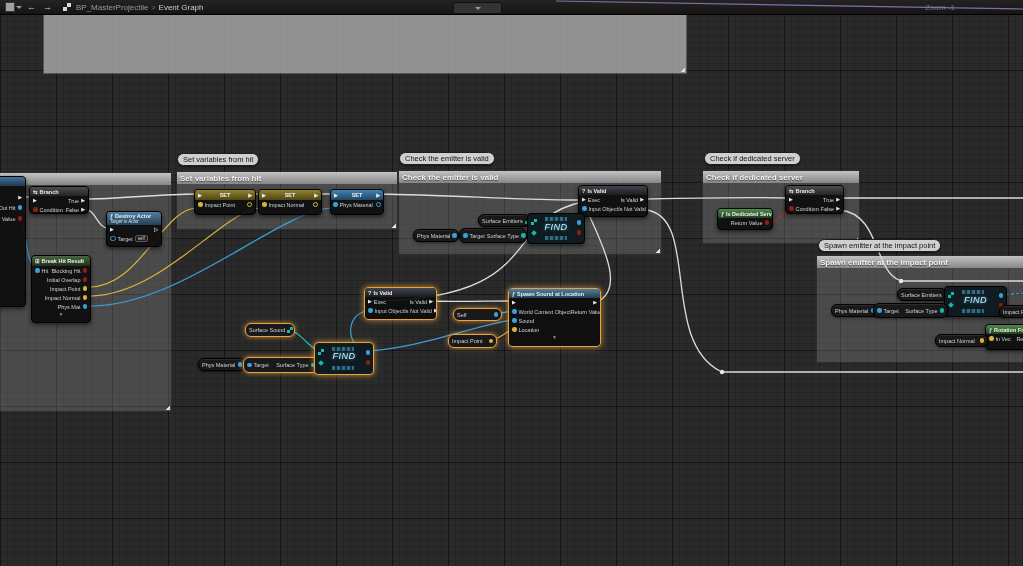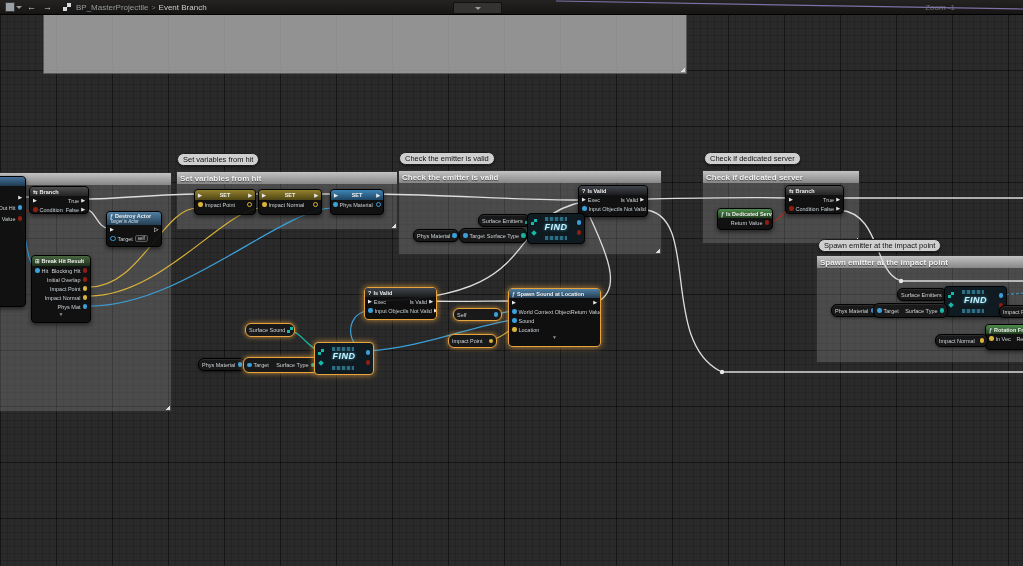--- a/index.html
+++ b/index.html
@@ -73,21 +73,21 @@
   
   .pill{position:absolute;background:#191919;border:1px solid #000;border-radius:6px;z-index:3;
     display:flex;align-items:center;justify-content:space-between;gap:2px;padding:0 3px;
     font-size:5.5px;color:#ccd2d6;box-shadow:inset 0 1px 0 rgba(255,255,255,.08),0 1px 3px rgba(0,0,0,.5);
     white-space:nowrap;}
   .pill.sel{border:1px solid #e8a33d;box-shadow:0 0 5px rgba(232,163,61,.8);}
   
   .find{position:absolute;background:#101a21;border:1px solid #000;border-radius:4px;z-index:3;
     box-shadow:0 2px 4px rgba(0,0,0,.55);}
   .find.sel{border:1px solid #e8a33d;box-shadow:0 0 6px rgba(232,163,61,.8);}
-  .findtext{position:absolute;left:0;right:0;top:8px;text-align:center;font-size:9px;font-weight:bold;
+  .findtext{position:absolute;left:0;right:0;top:8px;text-align:center;font-size:9px;font-weight:normal;
     font-style:italic;letter-spacing:.5px;color:#c8f0fc;text-shadow:0 0 3px rgba(73,196,232,.9);}
   .stripe{position:absolute;height:4px;width:22px;left:17px;
     background:repeating-linear-gradient(90deg,#2e6e84 0 3px,#13303c 3px 5px);}
   .fpin{position:absolute;}
   
   #wires{position:absolute;left:0;top:0;z-index:2;}
   #overlines{position:absolute;left:0;top:0;z-index:12;pointer-events:none;}
   #watermark{position:absolute;right:6px;bottom:3px;z-index:1;font-size:27px;font-weight:800;
     color:#545454;letter-spacing:1px;}
 </style>
@@ -599,21 +599,21 @@
       </div>
     <div class="tb" style="left:43px;">
         <span class="tb-arrow">→</span>
       </div>
     <div class="tb" style="left:63px;">
         <span class="bpgrid"></span>
       </div>
     <div class="tb" style="left:76px;">
       <span class="tb-txt-dim">BP_MasterProjectile</span>
       <span class="tb-sep">&gt;</span>
-      <span class="tb-txt">Event Branch</span>
+      <span class="tb-txt">Event Graph</span>
     </div>
     <div id="tb-dropdown">
         <span class="caret"></span>
       </div>
   </div>
   <div id="zoom-label">Zoom -1</div>
   <svg id="overlines" width="1023" height="566">
     <path d="M556,1 L1023,9" fill="none" stroke="#8f7fc0" stroke-width="1.2" opacity="0.85"></path>
   </svg>
 </div>

